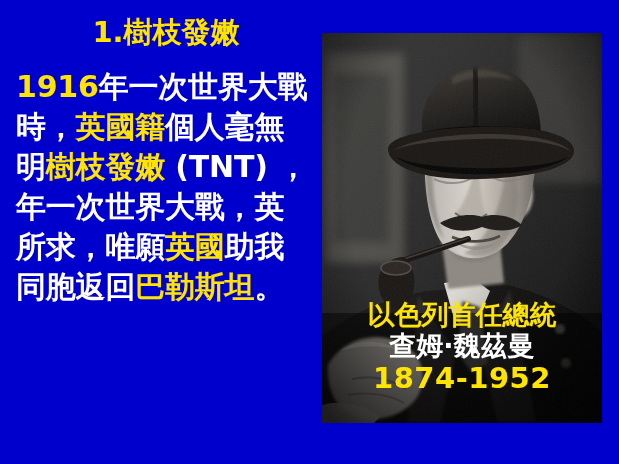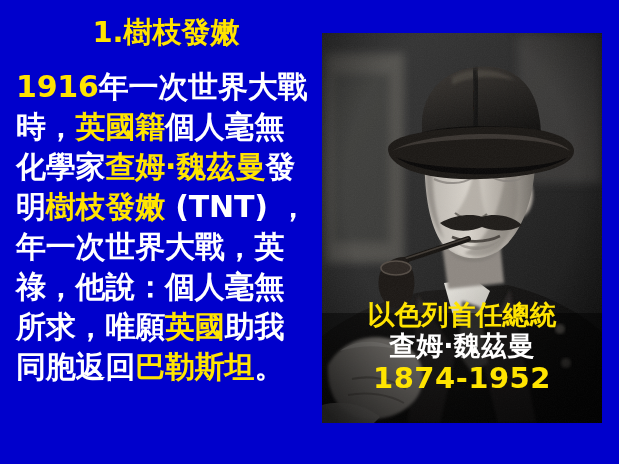--- a/index.html
+++ b/index.html
@@ -112,24 +112,22 @@
 
 <div class="slide">
 
   <div class="text-col">
 
     <div class="slide-title">1.樹枝發嫩</div>
 
     <div class="body-block">
         <div class="body-line"><span class="hl">1916</span><span>年一次世界大戰</span></div>
         <div class="body-line"><span>時，</span><span class="hl">英國籍</span><span>個人毫無</span></div>
-        <div class="body-line"><span>化學家</span><span class="hl">查姆·魏茲曼</span><span>發</span></div>
         <div class="body-line"><span>明</span><span class="hl">樹枝發嫩</span><span> (TNT) ，</span></div>
         <div class="body-line"><span>年一次世界大戰，英</span></div>
-        <div class="body-line"><span>祿，他說：個人毫無</span></div>
         <div class="body-line"><span>所求，唯願</span><span class="hl">英國</span><span>助我</span></div>
         <div class="body-line"><span>同胞返回</span><span class="hl">巴勒斯坦</span><span>。</span></div>
       </div>
 
   </div>
 
   <div class="photo">
     <svg viewBox="0 0 280 390" preserveAspectRatio="none">
       <defs>
         <linearGradient id="bgGrad" x1="0" y1="0" x2="1" y2="1">

